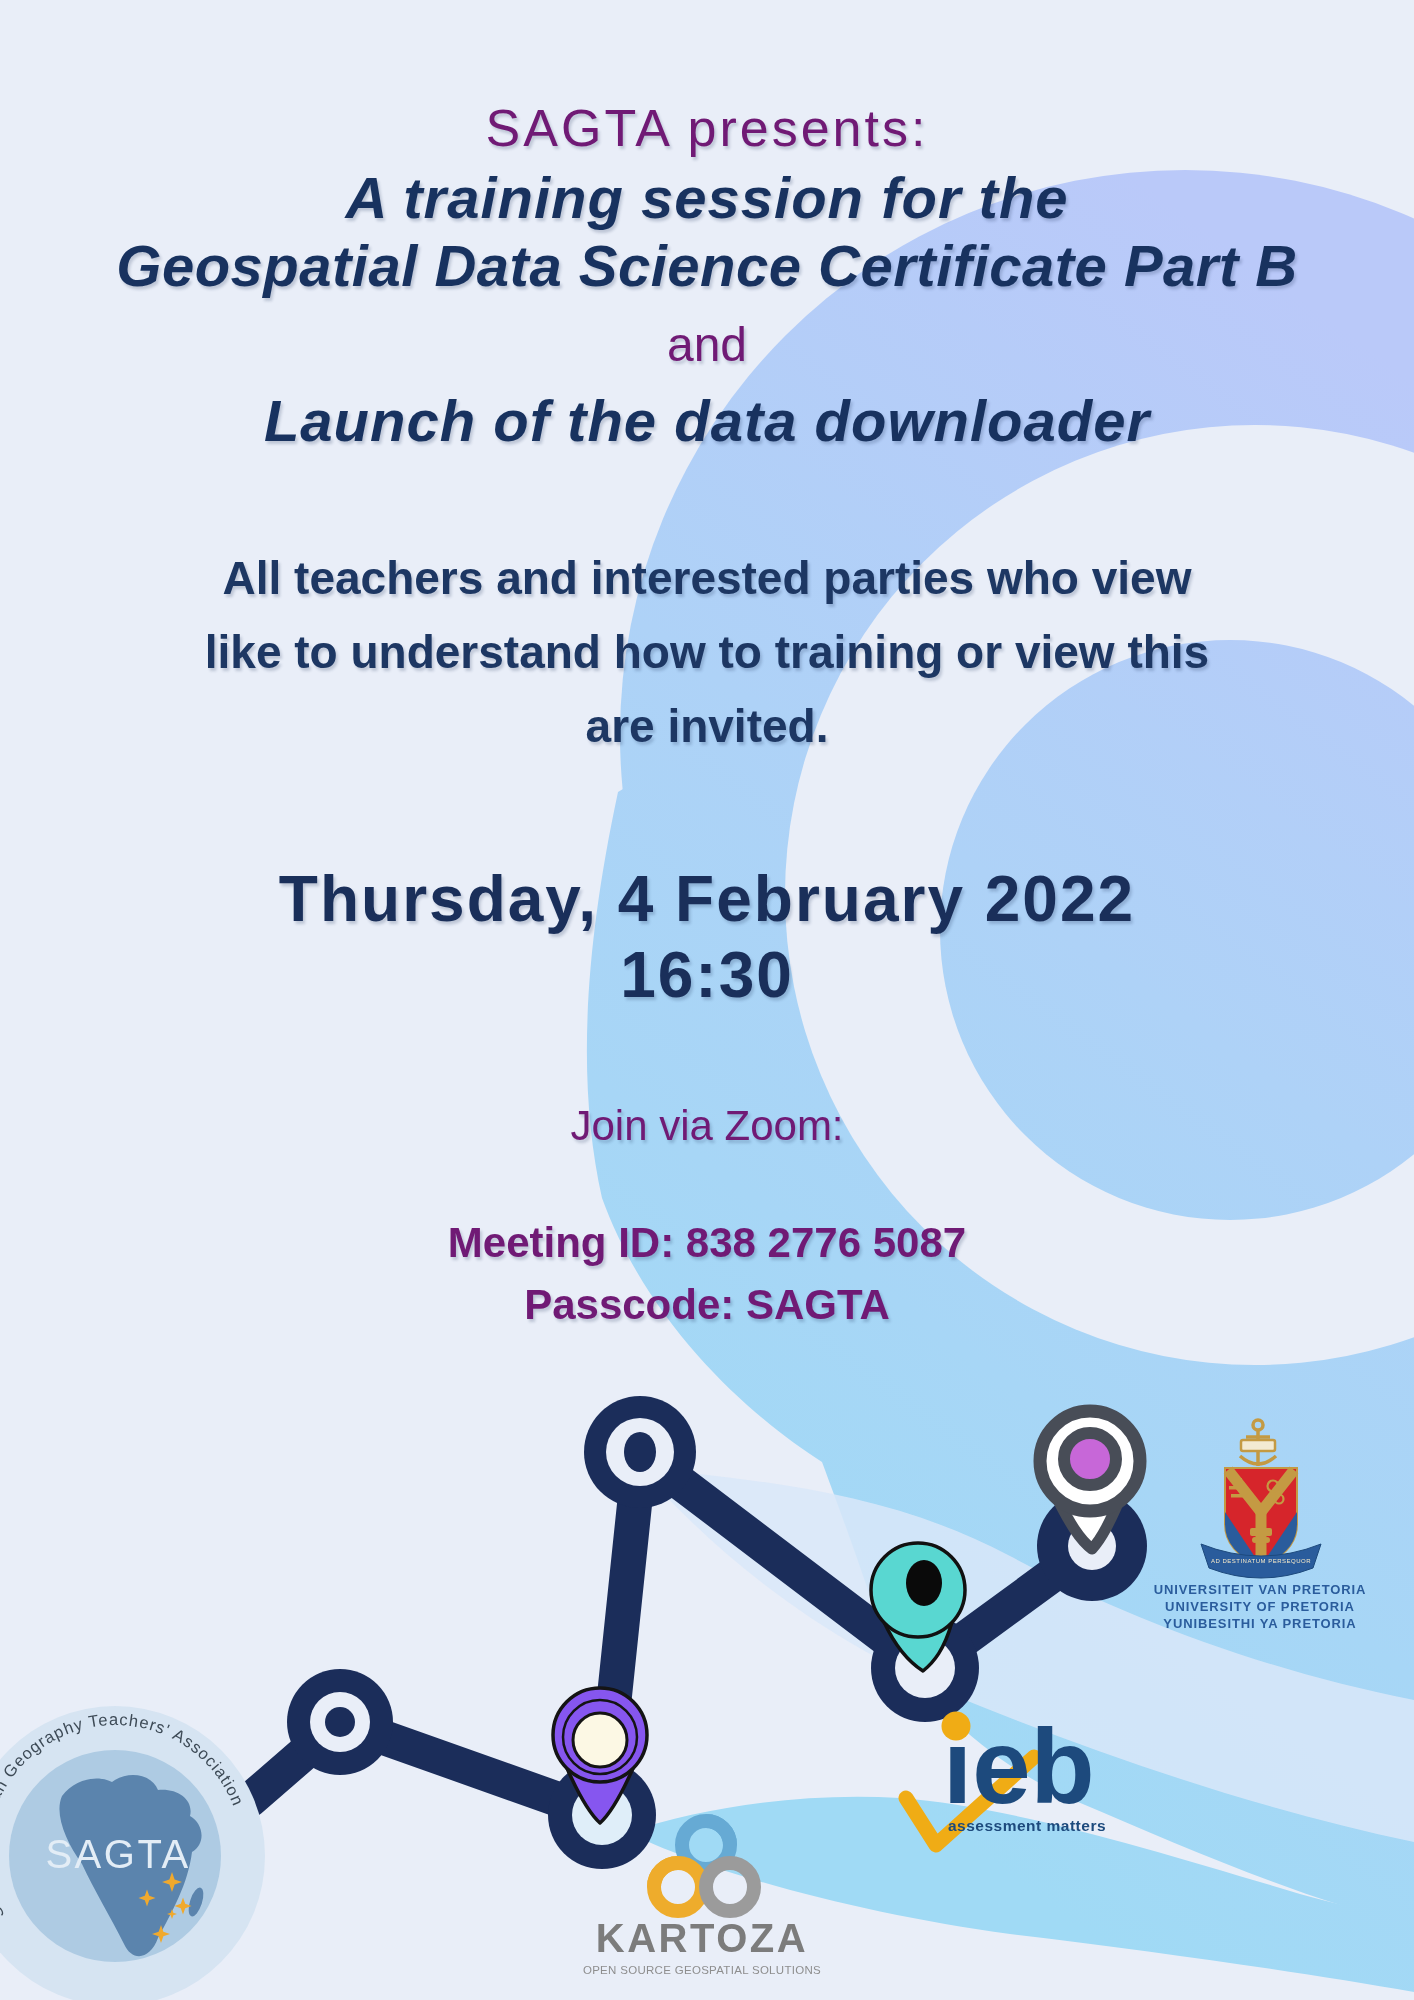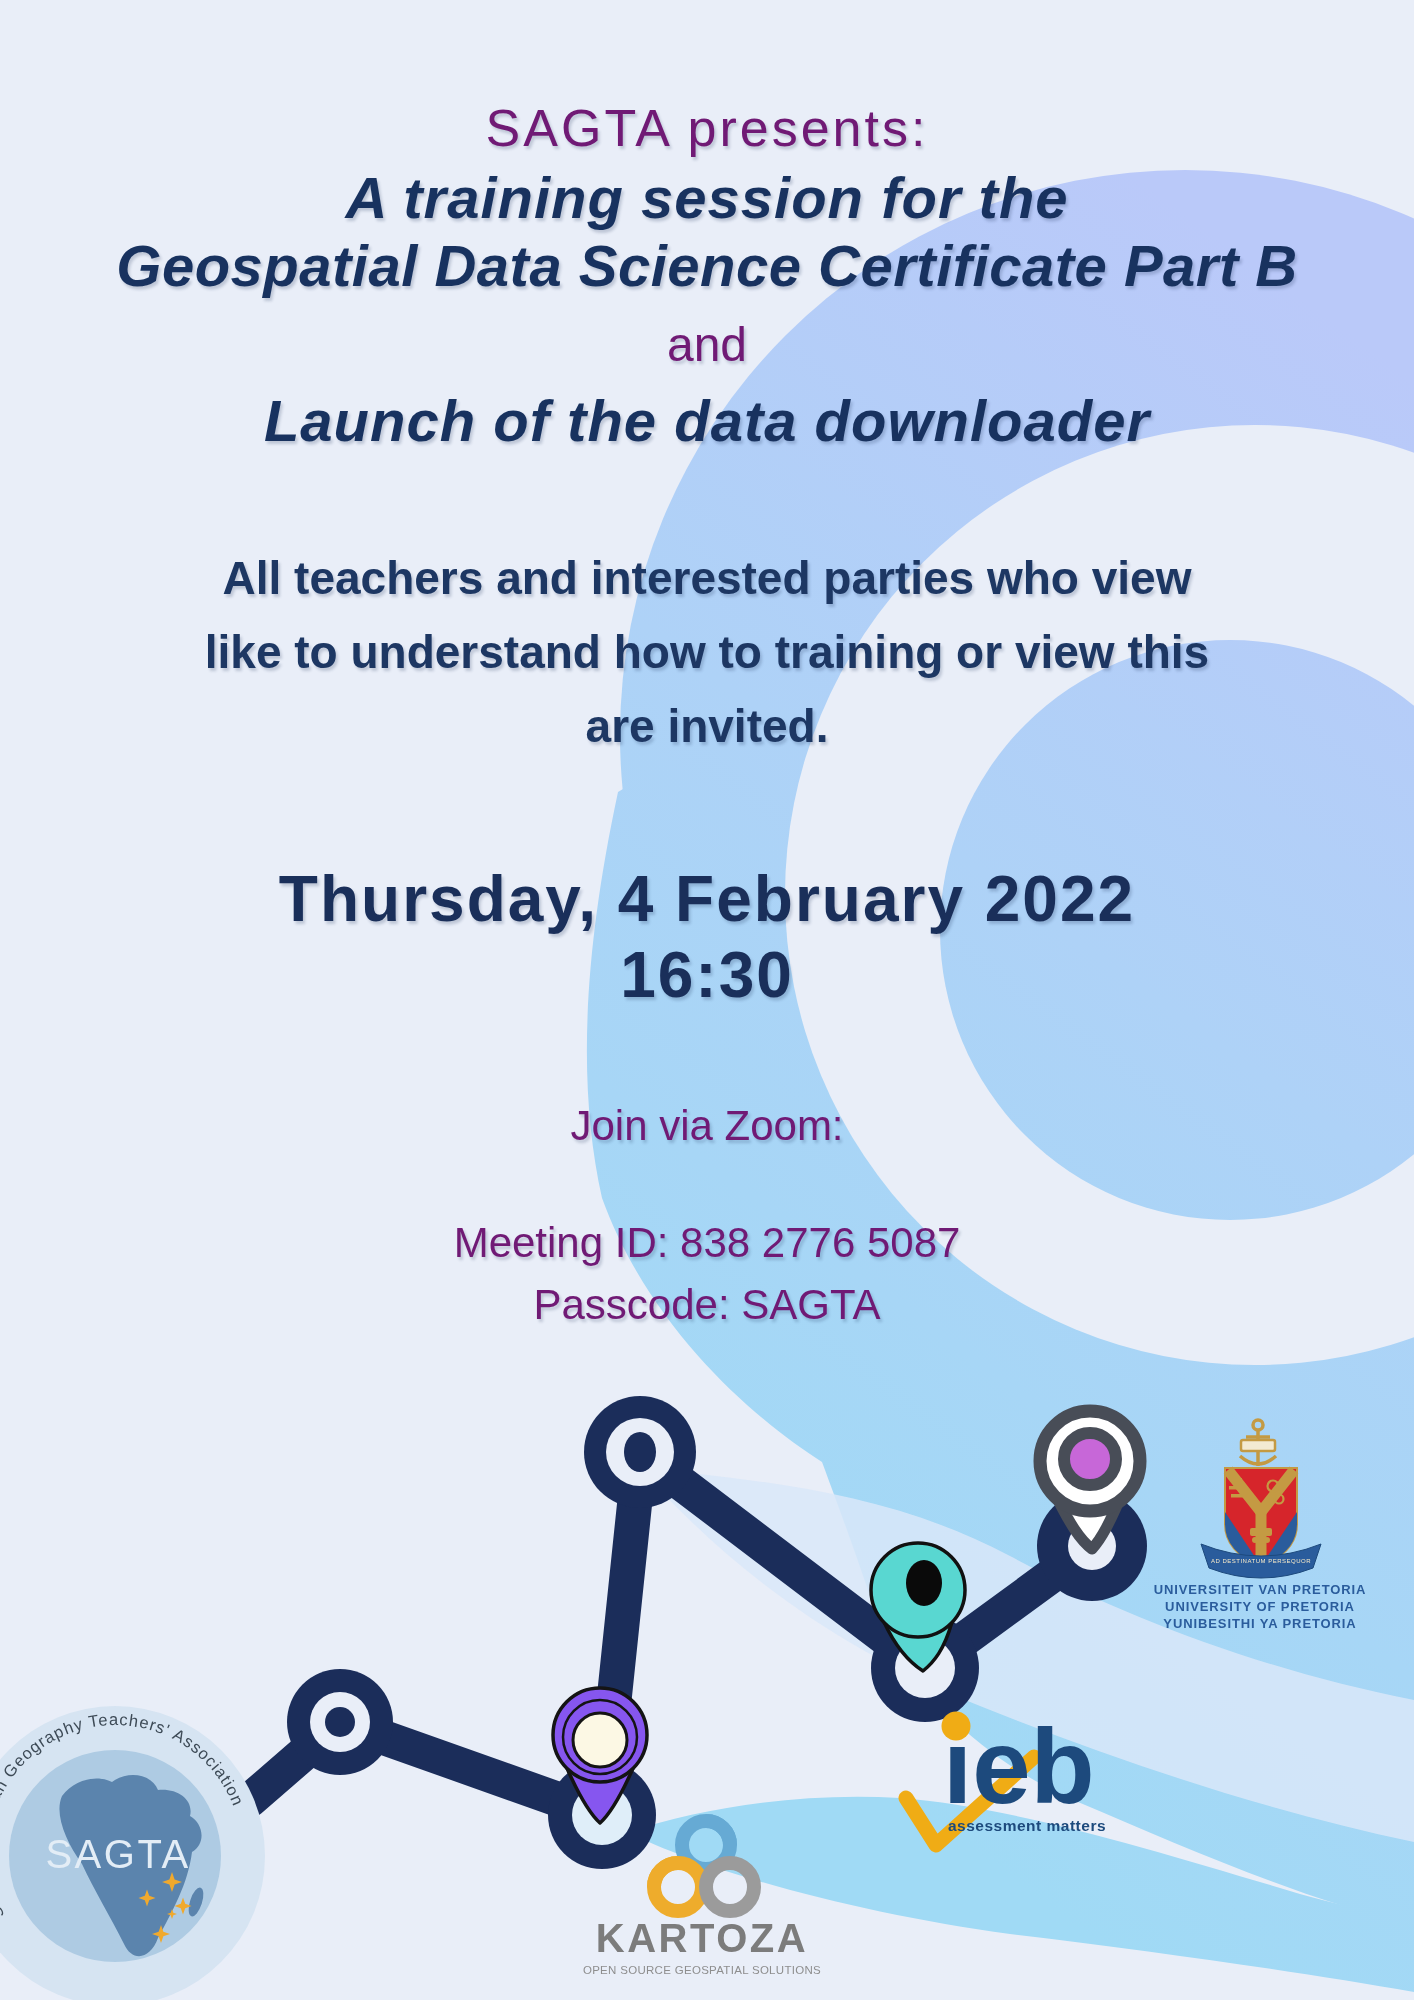--- a/index.html
+++ b/index.html
@@ -21,21 +21,21 @@
   .presents{top:98px;font-size:52px;font-weight:400;letter-spacing:3px;}
   .title-em{font-size:58px;font-weight:800;font-style:italic;letter-spacing:1px;color:#18325f;}
   .title1{top:164px;}
   .title2{top:232px;letter-spacing:0.5px;}
   .andline{top:317px;font-size:48px;font-weight:400;}
   .title3{top:387px;}
   .invite{top:541px;font-size:46px;font-weight:700;line-height:74px;color:#1d3763;}
   .date{top:862px;font-size:64px;font-weight:800;letter-spacing:2px;color:#1a2f5a;}
   .time{top:938px;font-size:64px;font-weight:800;letter-spacing:2px;color:#1a2f5a;}
   .join{top:1102px;font-size:42px;font-weight:400;}
-  .meet{top:1212px;font-size:42px;font-weight:400;line-height:62px;text-align:center;}
+  .meet{top:1212px;font-size:42px;font-weight:700;line-height:62px;text-align:center;}
   .svg-abs{position:absolute;top:0;left:0;}
   
   .sagta-ring-text{font-size:16.5px;letter-spacing:1px;fill:#3d4a56;}
   .sagta-abbr{font-size:40px;letter-spacing:2.5px;fill:#e3edf6;}
   .up-line{font-size:13px;font-weight:700;letter-spacing:0.9px;fill:#2a5c9c;}
   .up-motto{font-size:6px;fill:#f6e9c8;letter-spacing:0.5px;}
   .ieb-name{font-size:105px;font-weight:700;fill:#1d4a7d;}
   .ieb-tag{font-size:15.5px;font-weight:700;letter-spacing:0.5px;fill:#1d4a7d;}
   .kartoza-name{font-size:40px;font-weight:700;letter-spacing:2.5px;fill:#7c7c7c;}
   .kartoza-tag{font-size:11.5px;letter-spacing:0.3px;fill:#8e8e8e;}

